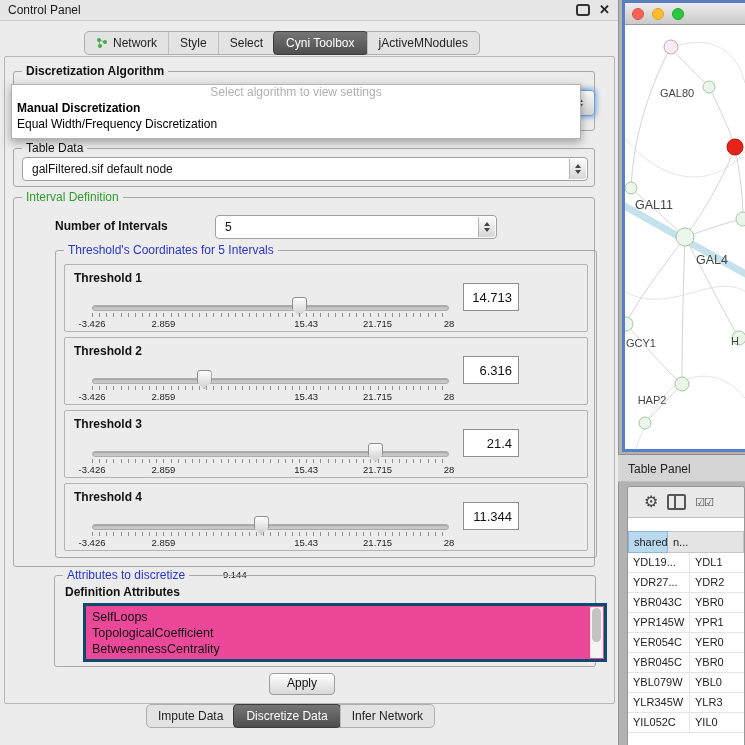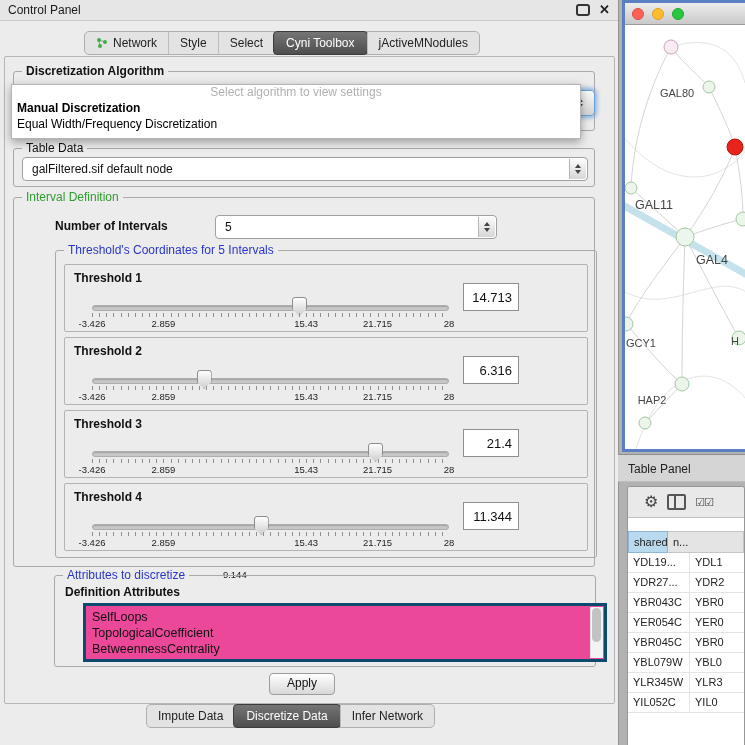--- a/index.html
+++ b/index.html
@@ -372,20 +372,24 @@
     </div>
     <div class="row">
       <div class="c c1">YDR27...</div>
       <div class="c c2">YDR2</div>
     </div>
     <div class="row">
       <div class="c c1">YBR043C</div>
       <div class="c c2">YBR0</div>
     </div>
     <div class="row">
+      <div class="c c1">YPR145W</div>
+      <div class="c c2">YPR1</div>
+    </div>
+    <div class="row">
       <div class="c c1">YER054C</div>
       <div class="c c2">YER0</div>
     </div>
     <div class="row">
       <div class="c c1">YBR045C</div>
       <div class="c c2">YBR0</div>
     </div>
     <div class="row">
       <div class="c c1">YBL079W</div>
       <div class="c c2">YBL0</div>

